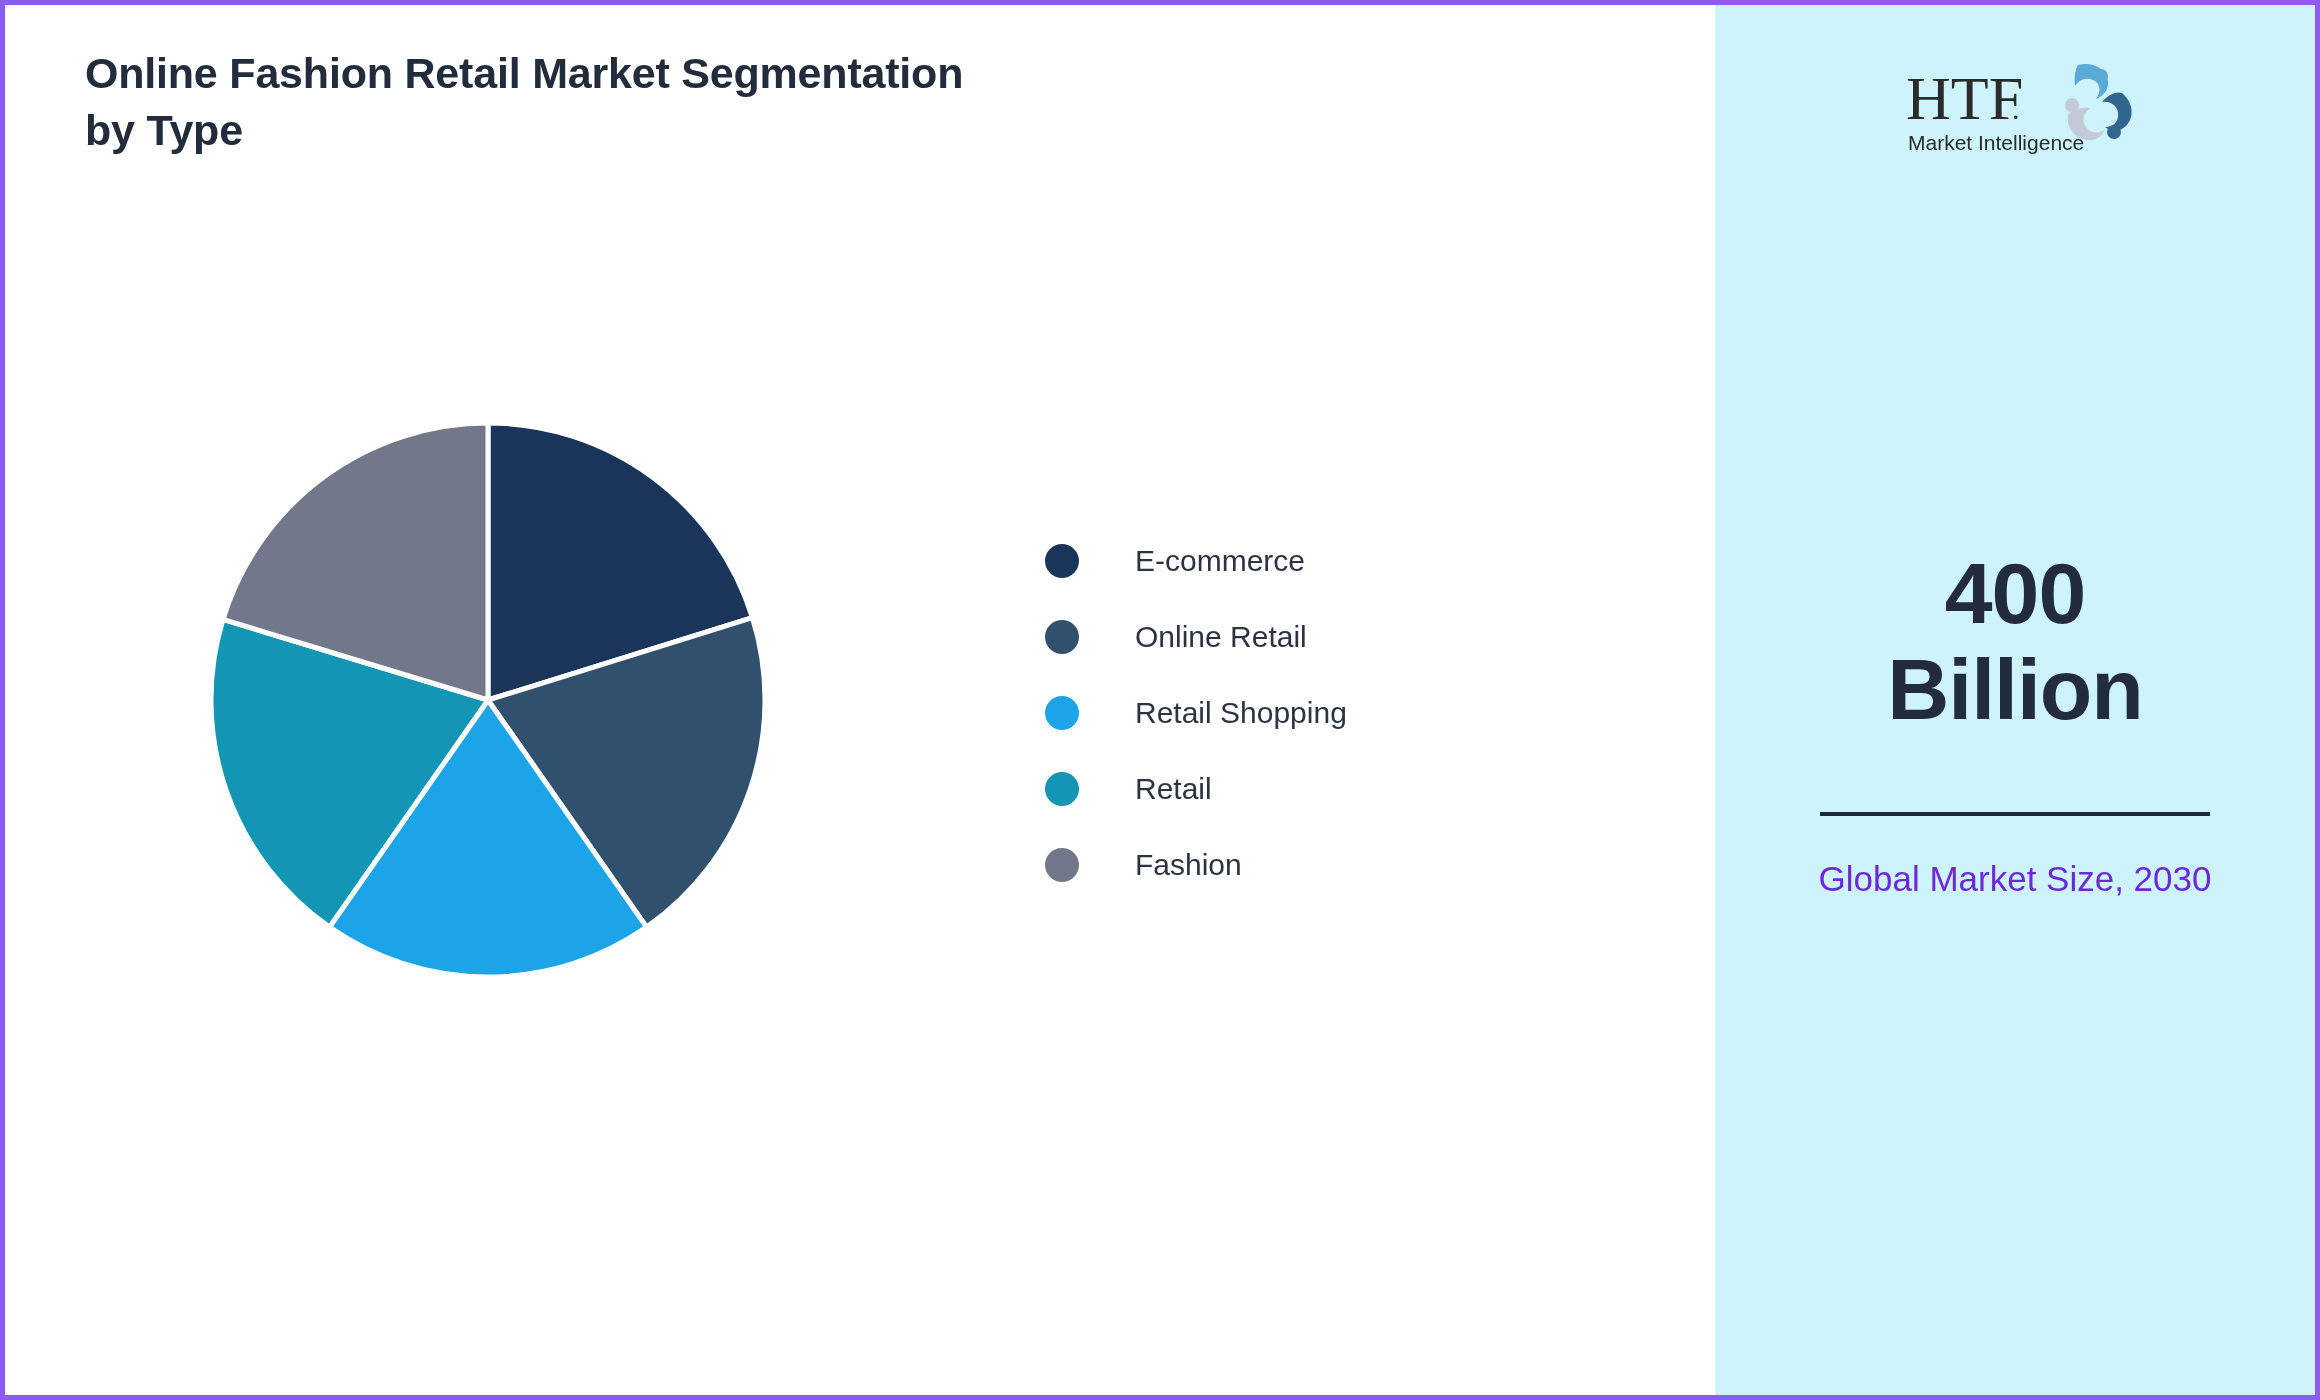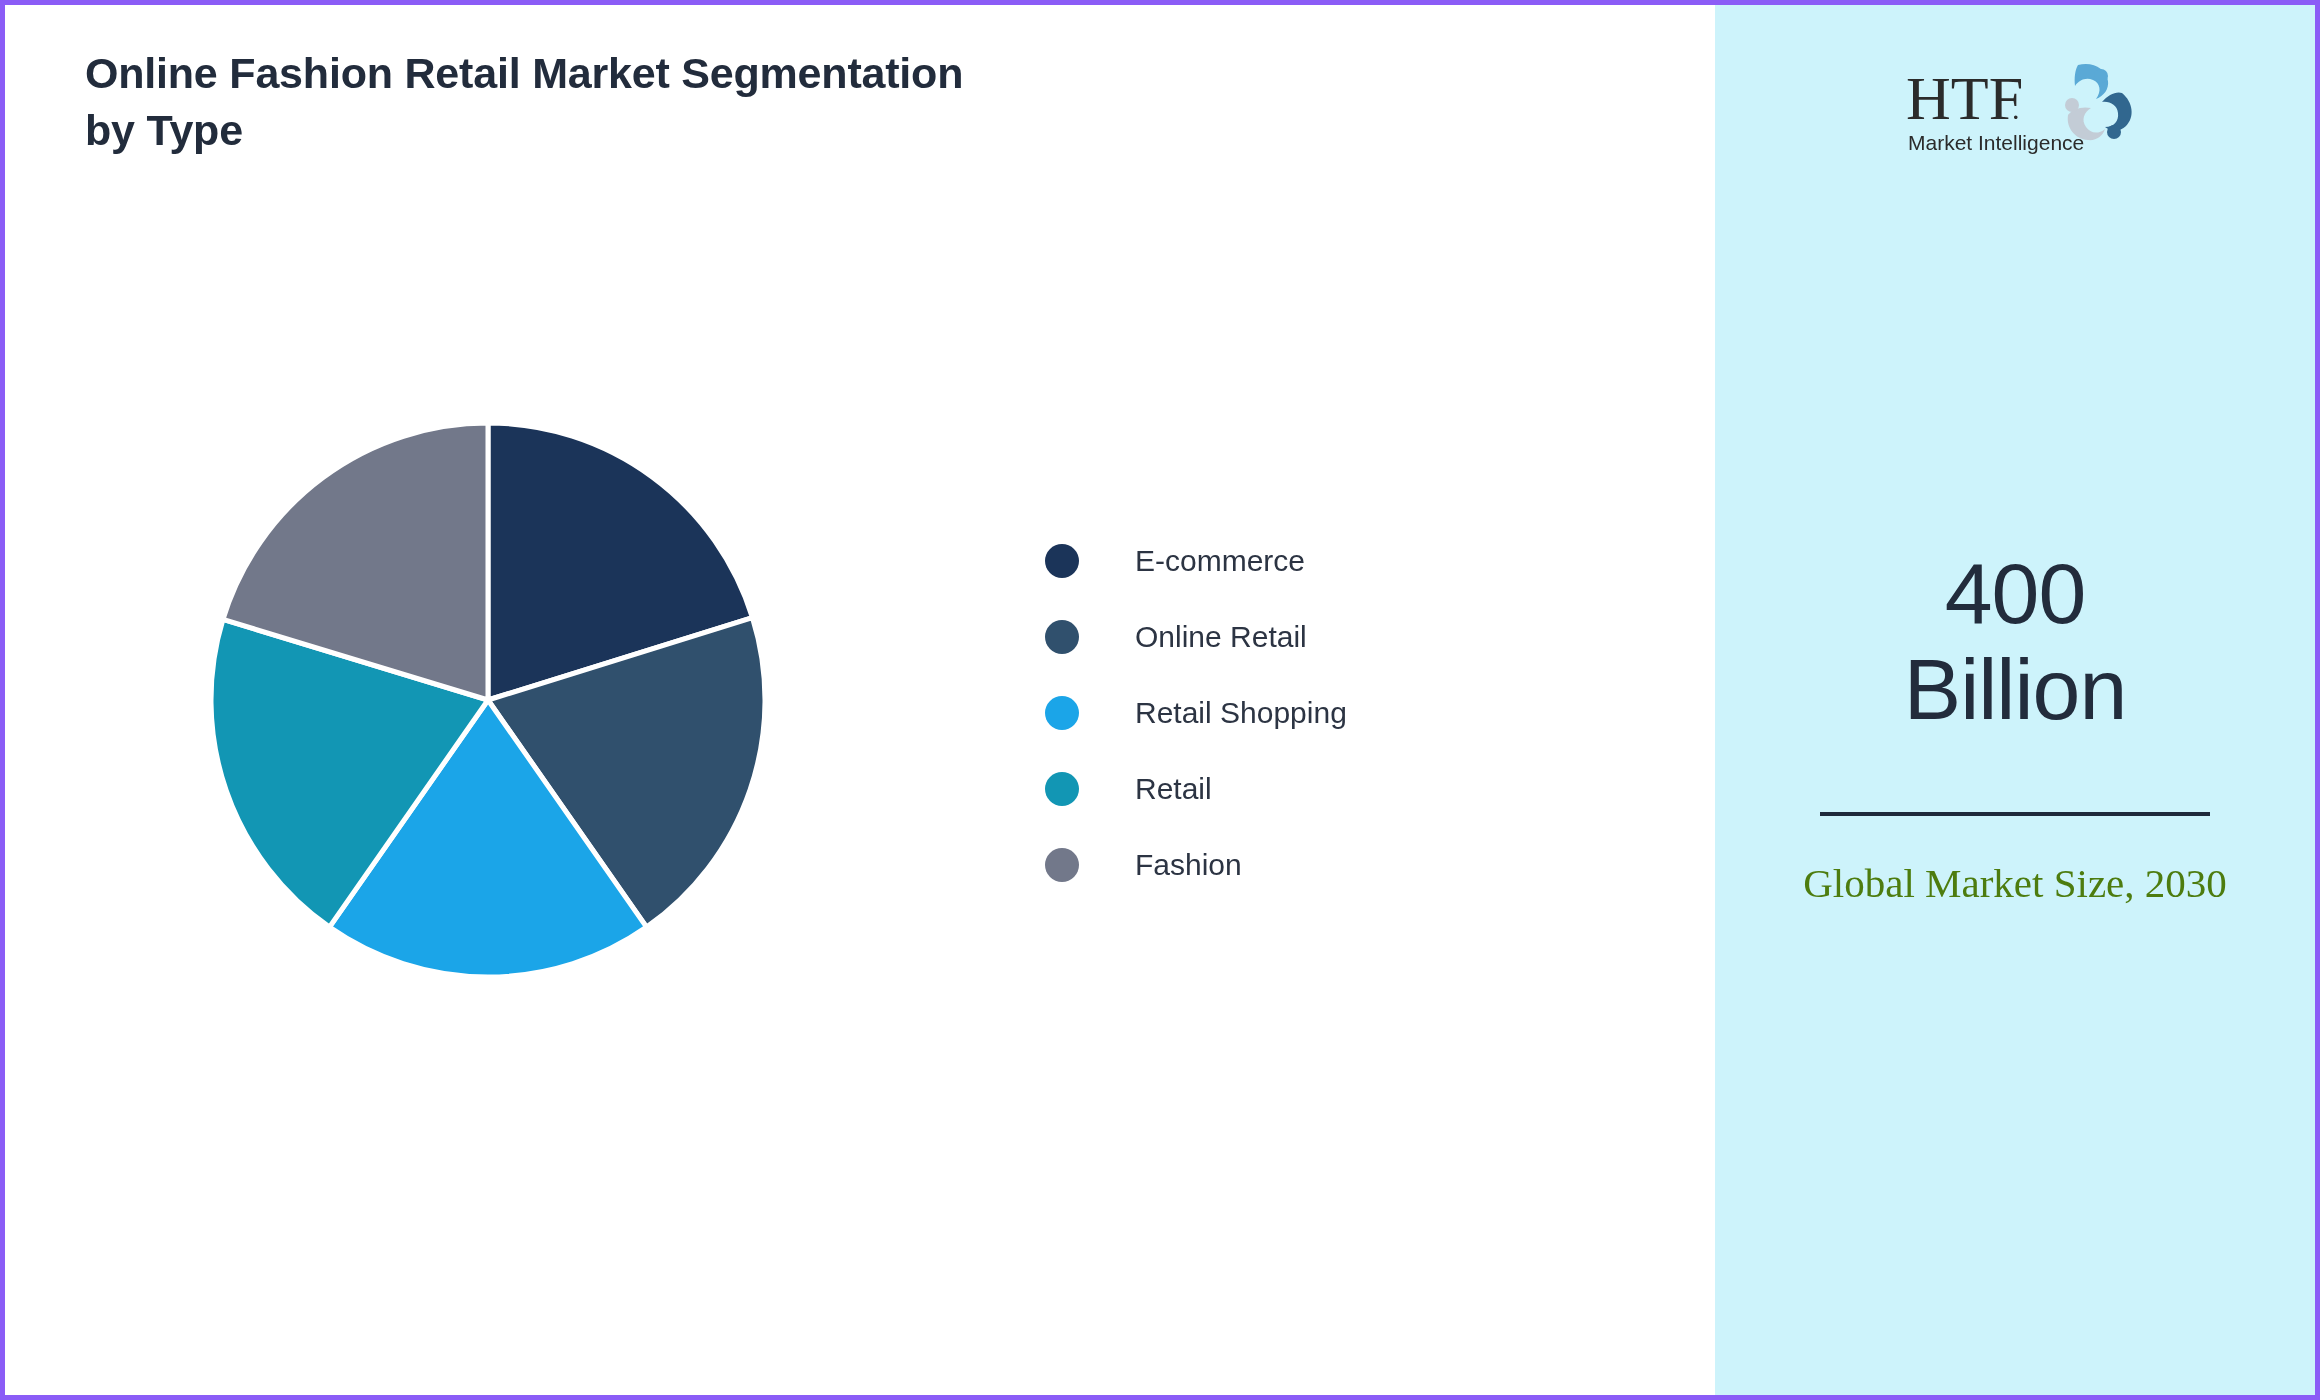--- a/index.html
+++ b/index.html
@@ -109,41 +109,40 @@
   #stat-block {
     position: absolute;
     left: 0;
     top: 540px;
     width: 600px;
     text-align: center;
   }
 
   #stat-value {
     font-size: 86px;
-    font-weight: normal;
+    font-weight: bold;
     line-height: 1.12;
     color: #222c3c;
     letter-spacing: -1px;
     padding: 0 30px;
   }
 
   #stat-divider {
     width: 390px;
     height: 4px;
     background: #1e293b;
     margin: 74px auto 0 auto;
   }
 
   #stat-caption {
     margin-top: 40px;
-    font-size: 41px;
+    font-size: 35px;
     line-height: 1.32;
-    color: #4d7c0f;
+    color: #6d28d9;
     padding: 0 75px;
-    font-family: Liberation Serif, serif;
   }
 </style>
 </head>
 <body>
 
 <div id="canvas">
 
   <div id="left-panel">
 
     <div id="chart-title">Online Fashion Retail Market Segmentation by Type</div>

